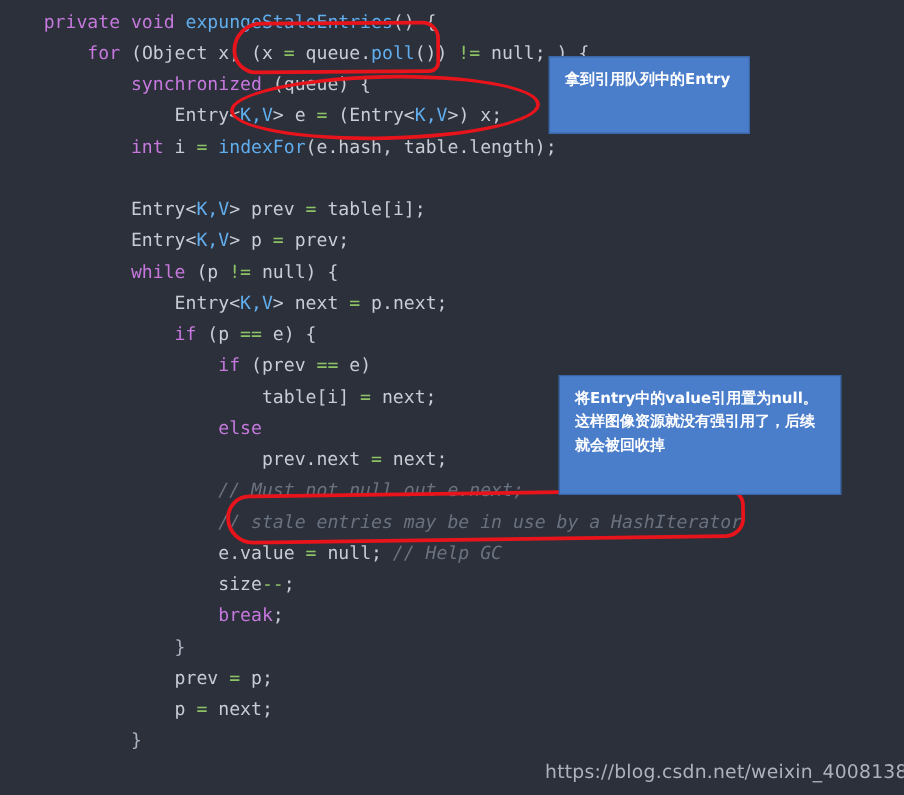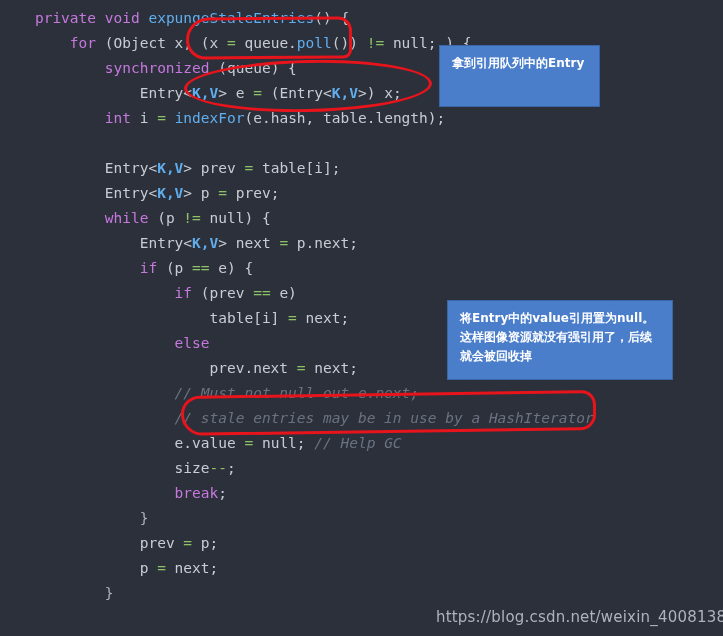--- a/index.html
+++ b/index.html
@@ -32,21 +32,21 @@
     white-space: pre;
     letter-spacing: 0px;
   }
   .ln { display: block; height: 25px; }
 
   .kw   { color: #c678dd; }          
   .mth  { color: #61aeee; }          
   .pl   { color: #c8ccd4; }          
   .op   { color: #8cc265; }          
   .cm   { color: #6b727f; font-style: italic; margin-top: 24px; }  
-  .gen  { color: #61aeee; font-weight: bold; }
+  .gen  { color: #61aeee; font-weight: normal; }
   .brc  { color: #abb2bf; }
 
   
   .redshape {
     position: absolute;
     border: 3px solid #e8141c;
     background: transparent;
     pointer-events: none;
   }
   #red-poll {
@@ -73,21 +73,21 @@
     border: 1px solid #3a66a8;
     color: #ffffff;
     font-family: "DejaVu Sans", "Liberation Sans", sans-serif;
     font-size: 12px;
     font-weight: bold;
     line-height: 19px;
     padding: 8px 10px 6px 12px;
     box-sizing: border-box;
   }
   #callout-1 { left: 439px; top: 45px;  width: 161px; height: 62px; }
-  #callout-2 { left: 447px; top: 300px; width: 226px; height: 80px; }
+  #callout-2 { left: 447px; top: 300px; width: 226px; height: 96px; }
 
   
   #watermark {
     position: absolute;
     left: 436px;
     top: 608px;
     color: #aeb3bb;
     font-family: "DejaVu Sans", "Liberation Sans", sans-serif;
     font-size: 15px;
     letter-spacing: 0.2px;

